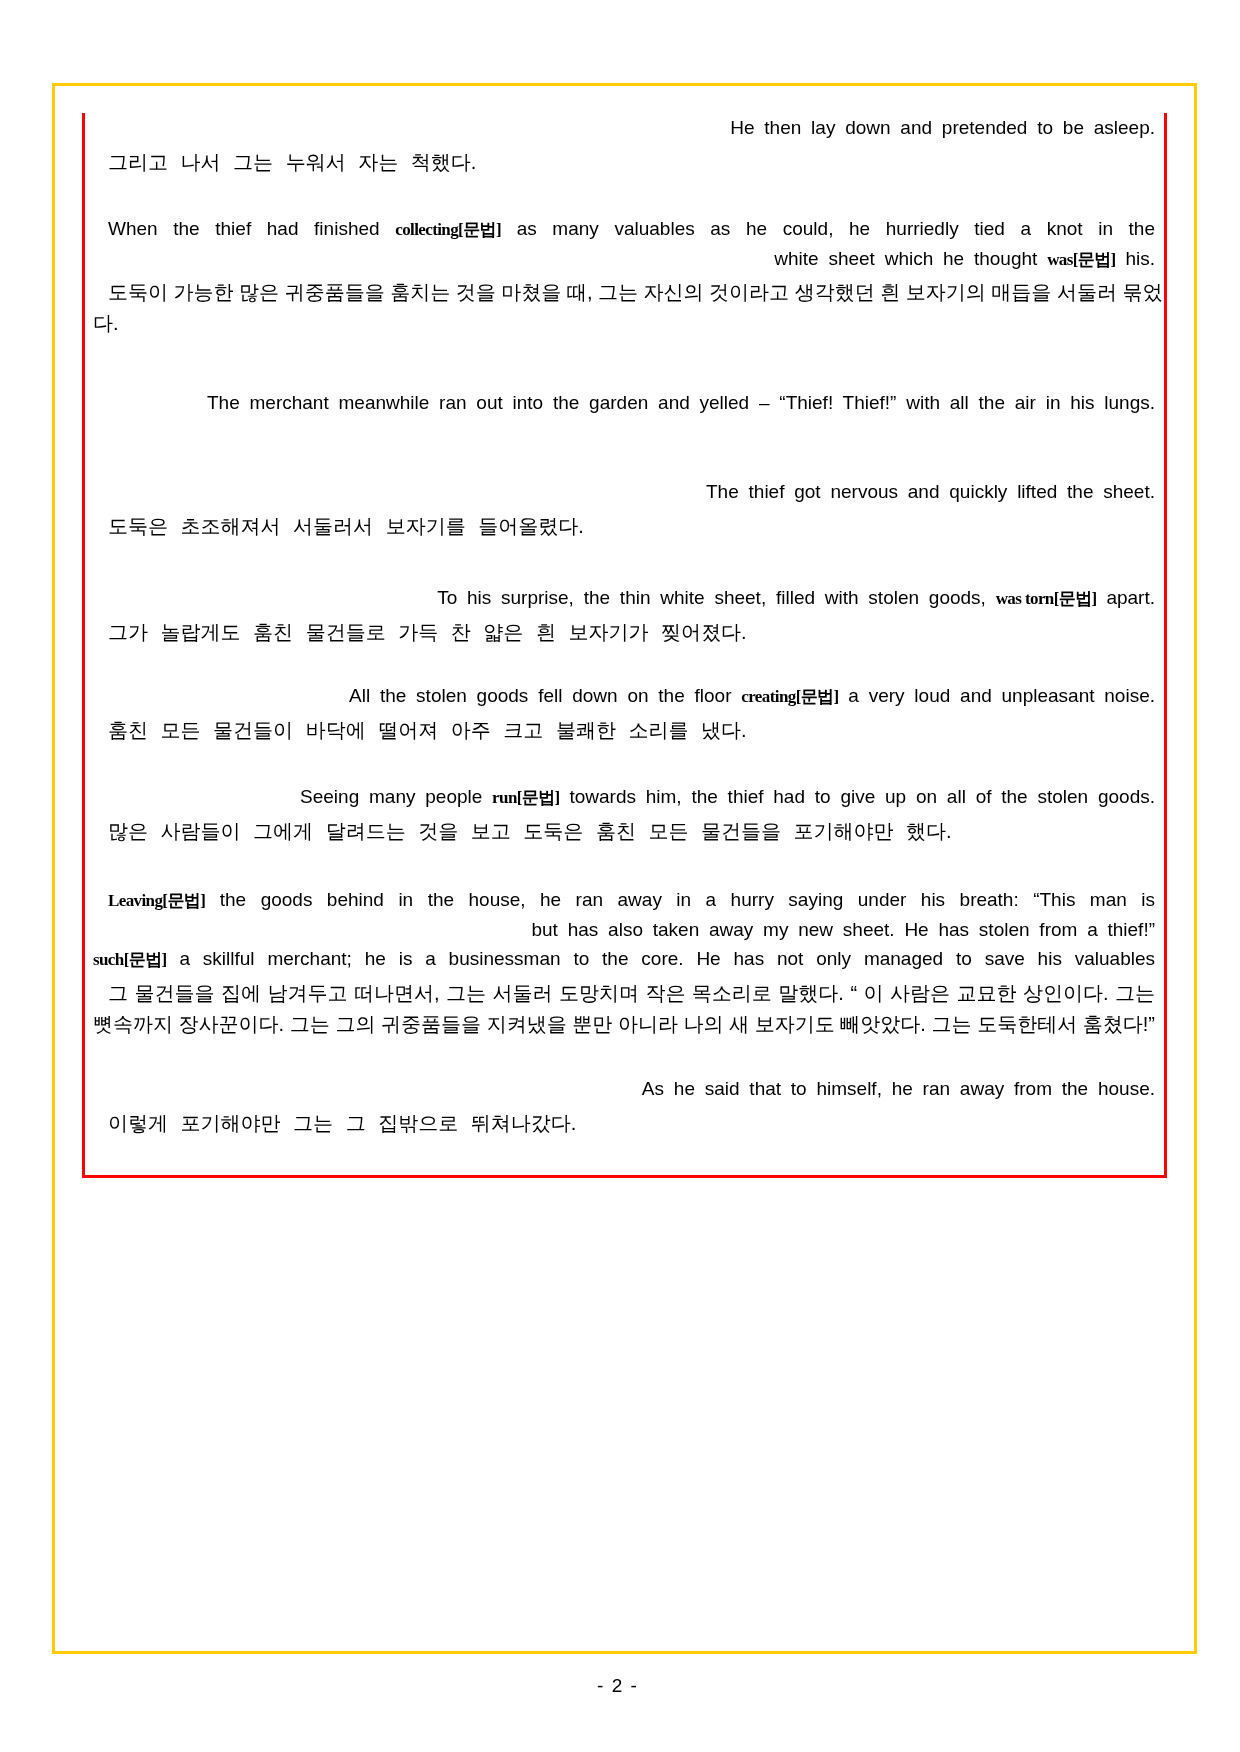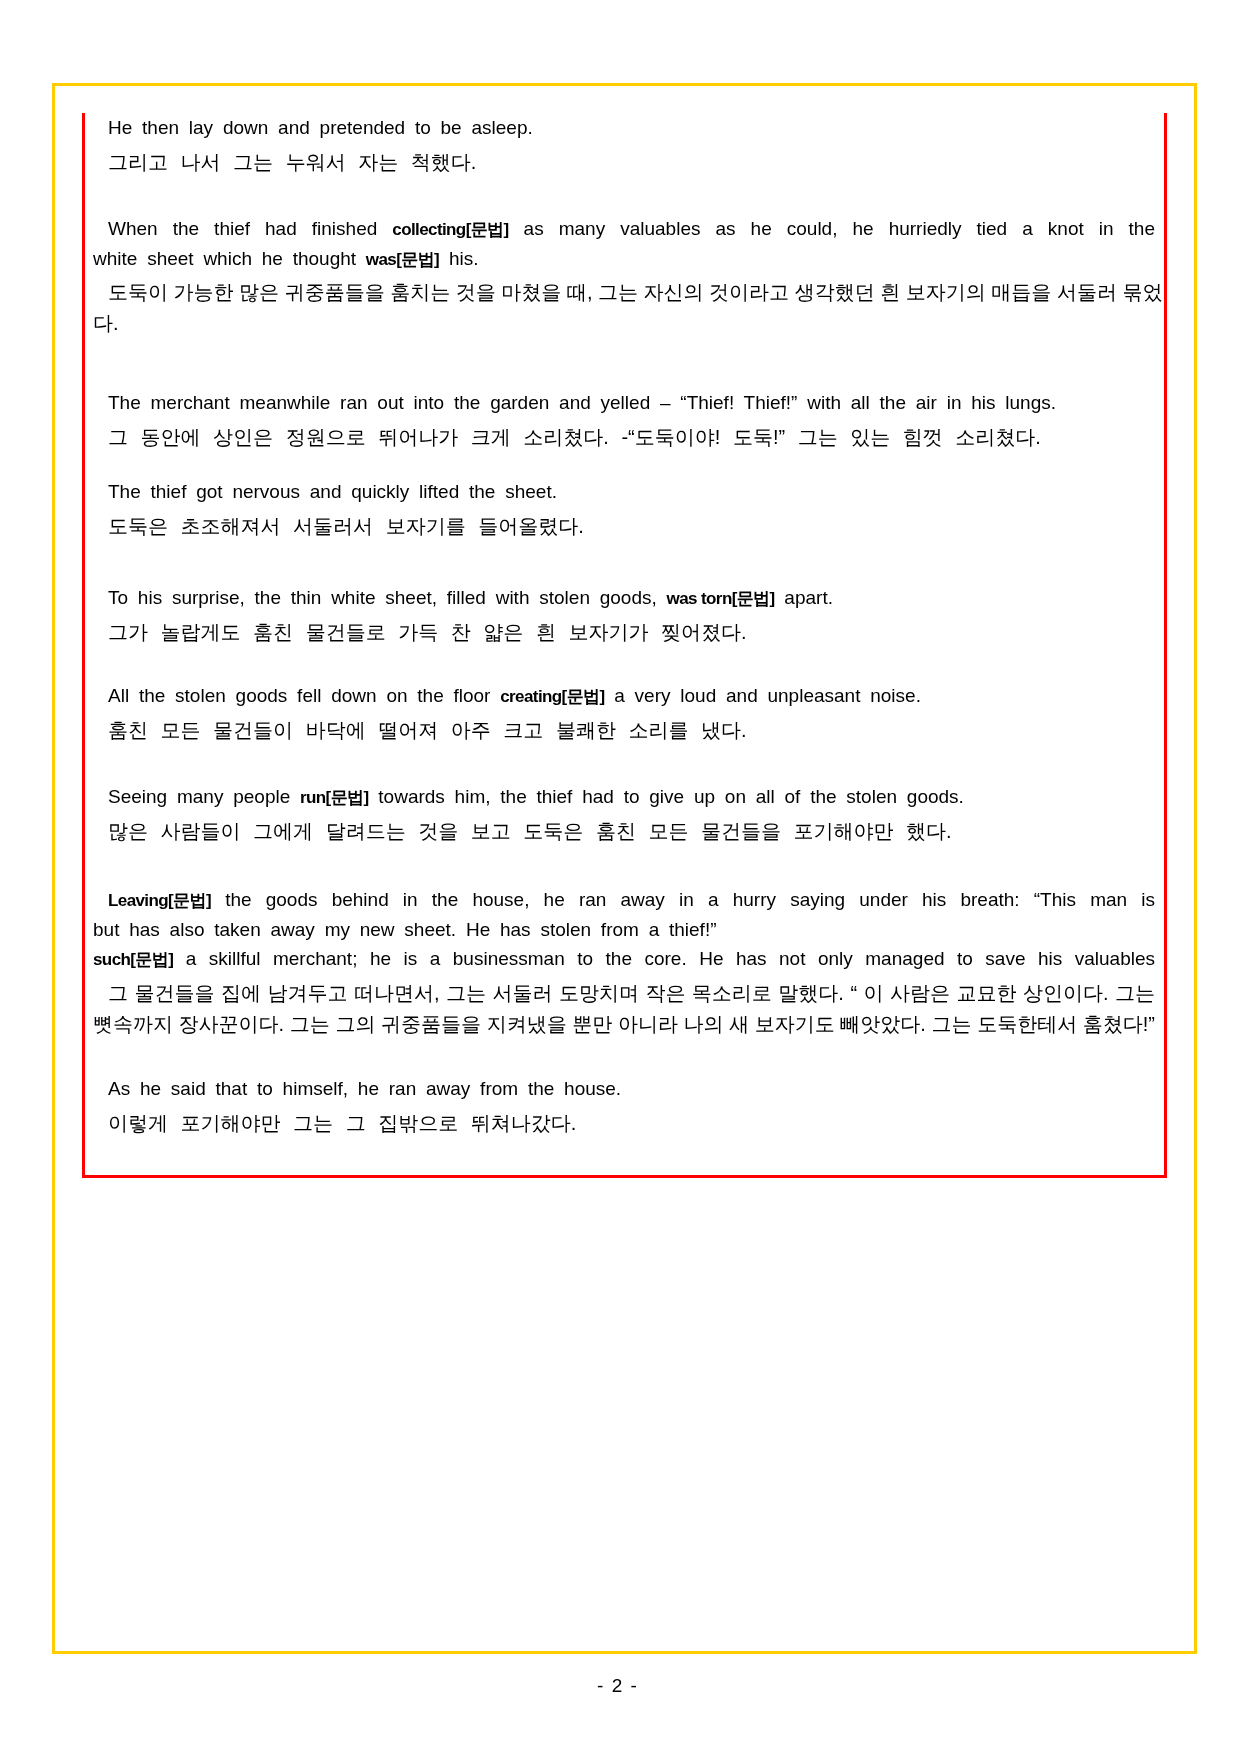--- a/index.html
+++ b/index.html
@@ -11,27 +11,27 @@
     position: absolute; left: 52px; top: 83px; width: 1145px; height: 1571px;
     border: 3px solid #FFCC00; box-sizing: border-box;
   }
   .inner-frame {
     position: absolute; left: 82px; top: 113px; width: 1085px; height: 1065px;
     border-left: 3px solid #FF0000; border-right: 3px solid #FF0000; border-bottom: 3px solid #FF0000;
     box-sizing: border-box;
   }
   .para { position: absolute; left: 8px; right: 9px; }
   .line { white-space: nowrap; }
-  .en .line { font-size: 19px; line-height: 29.5px; height: 29.5px; word-spacing: 4.5px; }
+  .en .line { font-size: 19px; line-height: 29.5px; height: 29.5px; word-spacing: 4.5px; text-align: right; }
   .ko { margin-top: 4px; }
   .ko .line { font-size: 20px; line-height: 31px; height: 31px; word-spacing: 7px; }
   .line.first { text-indent: 15px; }
   .line.full { text-align: justify; text-align-last: justify; word-spacing: 0; }
   .gram {
-    font-family: Liberation Sans, sans-serif; font-weight: bold; font-size: 17px;
+    font-family: Liberation Serif, serif; font-weight: bold; font-size: 17px;
     letter-spacing: -0.6px; word-spacing: 0;
   }
   .page-number {
     position: absolute; left: 0; top: 1674px; width: 1234px; text-align: center;
     font-size: 19px; line-height: 24px; word-spacing: 3px;
   }
 </style>
 </head>
 <body style="color: rgb(0, 0, 0);">
 
@@ -55,23 +55,20 @@
     </div>
     <div class="ko">
       <div class="line first full">도둑이 가능한 많은 귀중품들을 훔치는 것을 마쳤을 때, 그는 자신의 것이라고 생각했던 흰 보자기의 매듭을 서둘러 묶었</div>
       <div class="line">다.</div>
     </div>
   </div>
 
   <div class="para" style="top:275px">
     <div class="en">
       <div class="line first"><span>The merchant meanwhile ran out into the garden and yelled – “Thief! Thief!” with all the air in his lungs.</span></div>
-    </div>
-    <div class="ko">
-      <div class="line first">그 동안에 상인은 정원으로 뛰어나가 크게 소리쳤다. -“도둑이야! 도둑!” 그는 있는 힘껏 소리쳤다.</div>
     </div>
   </div>
 
   <div class="para" style="top:364px">
     <div class="en">
       <div class="line first"><span>The thief got nervous and quickly lifted the sheet.</span></div>
     </div>
     <div class="ko">
       <div class="line first">도둑은 초조해져서 서둘러서 보자기를 들어올렸다.</div>
     </div>

